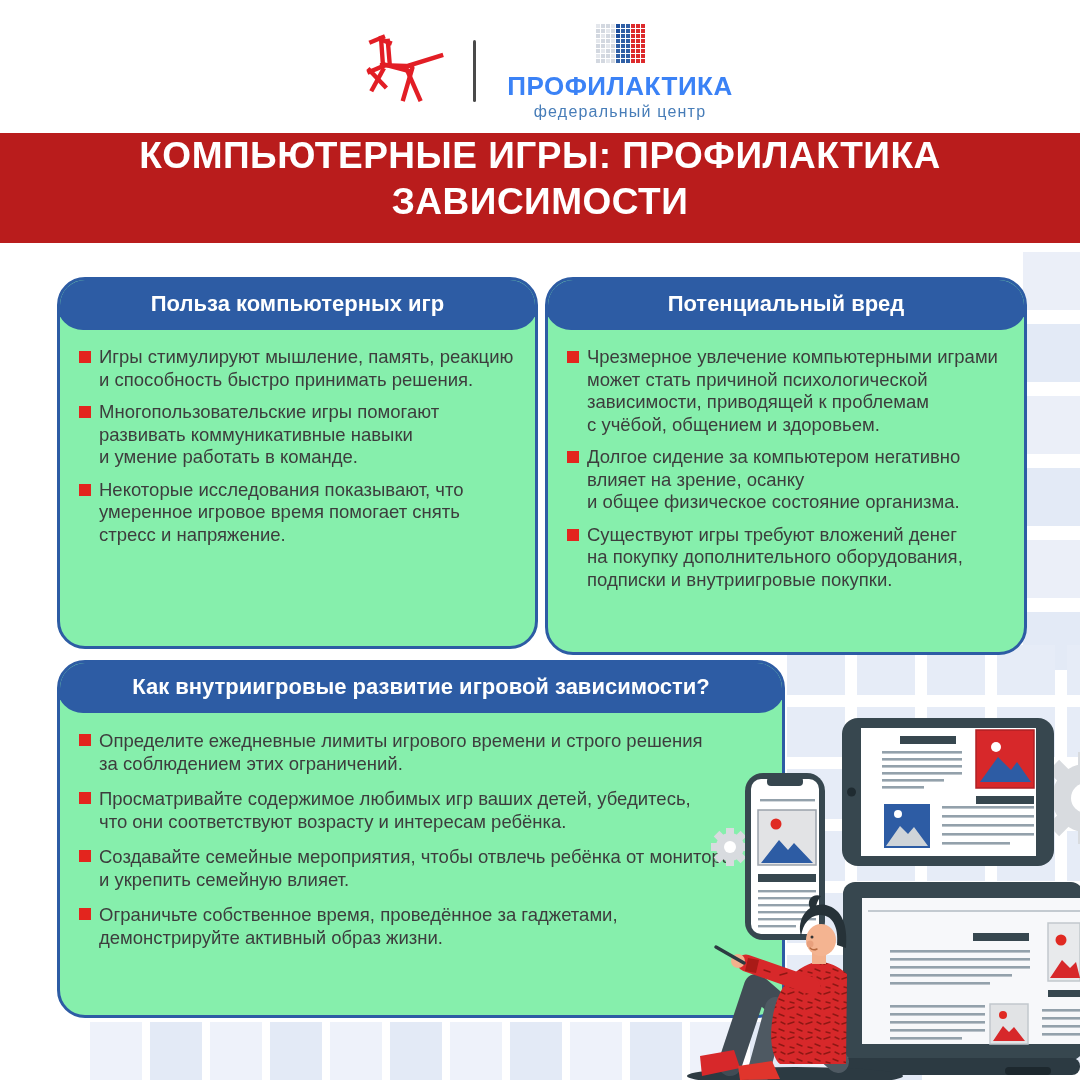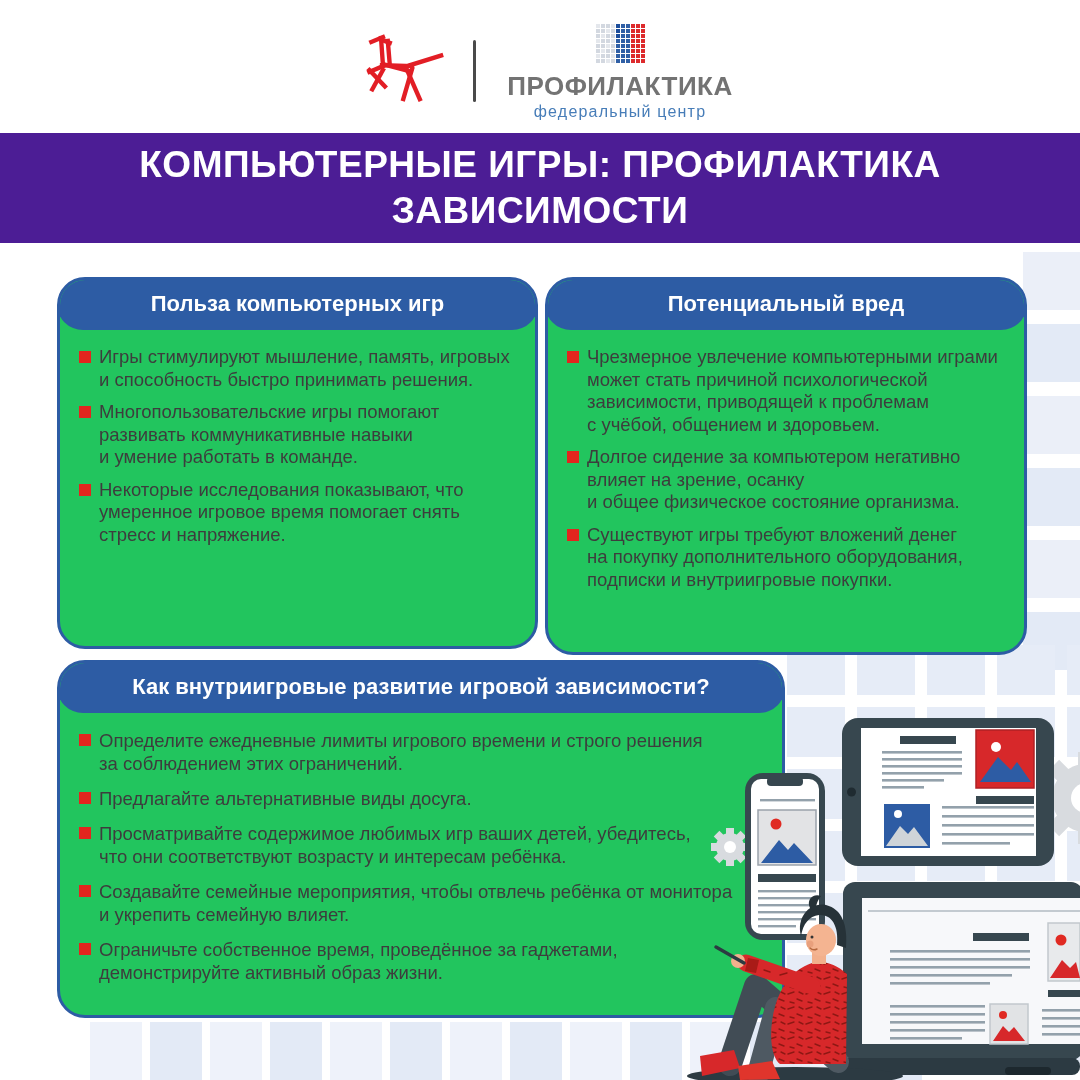--- a/index.html
+++ b/index.html
@@ -11,34 +11,34 @@
   
   .bg-decor { position:absolute; inset:0; z-index:0; }
   .tile { position:absolute; }
   
   .top-header { position:absolute; left:0; top:0; width:1080px; height:133px; background:#fff; z-index:2; }
   .chair-logo { position:absolute; left:350px; top:20px; width:126px; height:100px; }
   .logo-divider { position:absolute; left:473px; top:40px; width:3px; height:62px; background:#4a4a4a; border-radius:2px; }
   .brand-block { position:absolute; left:500px; top:24px; width:240px; text-align:center; }
   .logo-flag { position:relative; display:inline-block; margin-bottom:6px; }
   .flag-cell { position:absolute; width:4px; height:4px; }
-  .brand-name { font-size:26px; font-weight:700; letter-spacing:0.5px; color:#737373; line-height:1; }
+  .brand-name { font-size:26px; font-weight:700; letter-spacing:0.5px; color:#3b82f6; line-height:1; }
   .brand-sub { font-size:16px; color:#477db8; letter-spacing:1.2px; margin-top:4px; }
   
   .banner {
-    position:absolute; left:0; top:133px; width:1080px; height:110px; background:#4c1d95;
-    z-index:2; display:flex; align-items:center; justify-content:center;
+    position:absolute; left:0; top:133px; width:1080px; height:110px; background:#b91c1c;
+    z-index:2; display:flex; justify-content:center;
   }
   .banner-title {
     color:#fff; font-size:37px; font-weight:700; letter-spacing:0.5px;
     text-align:center; line-height:1.25; white-space:pre-line;
   }
   
   .card {
-    position:absolute; background:#22c55e; border:3px solid #2d5ca4; border-radius:28px;
+    position:absolute; background:#86efac; border:3px solid #2d5ca4; border-radius:28px;
     z-index:2; box-sizing:border-box; overflow:hidden;
   }
   .card-benefits  { left:57px;  top:277px; width:481px; height:372px; }
   .card-harm      { left:545px; top:277px; width:482px; height:378px; }
   .card-prevention{ left:57px;  top:660px; width:728px; height:358px; }
   .card-header {
     position:absolute; top:-3px; left:-3px; right:-3px; height:53px;
     background:#2d5ca4; border-radius:26px;
     display:flex; align-items:center; justify-content:center;
     color:#fff; font-size:22px; font-weight:700;
@@ -146,21 +146,21 @@
 
   <div class="banner">
     <div class="banner-title">КОМПЬЮТЕРНЫЕ ИГРЫ: ПРОФИЛАКТИКА
 ЗАВИСИМОСТИ</div>
   </div>
 
   <div class="card card-benefits">
     <div class="card-header">Польза компьютерных игр</div>
     <div class="card-body">
       <ul class="bullet-list">
-        <li><span class="bullet-sq"></span><span>Игры стимулируют мышление, память, игровых
+        <li><span class="bullet-sq"></span><span>Игры стимулируют мышление, память, реакцию
 и способность быстро принимать решения.</span></li>
         <li><span class="bullet-sq"></span><span>Многопользовательские игры помогают
 развивать коммуникативные навыки
 и умение работать в команде.</span></li>
         <li><span class="bullet-sq"></span><span>Некоторые исследования показывают, что
 умеренное игровое время помогает снять
 стресс и напряжение.</span></li>
       </ul>
     </div>
   </div>
@@ -184,21 +184,21 @@
     </div>
   </div>
 
   <div class="card card-prevention">
     <div class="card-header">Как внутриигровые развитие игровой зависимости?</div>
     <div class="card-body">
       <ul class="bullet-list">
         <li><span class="bullet-sq"></span><span>Определите ежедневные лимиты игрового времени и строго решения
 за соблюдением этих ограничений.</span></li>
         <li><span class="bullet-sq"></span></li>
-        <li><span class="bullet-sq"></span><span>Предлагайте альтернативные виды досуга.</span></li>
+        <li><span class="bullet-sq"></span></li>
         <li><span class="bullet-sq"></span><span>Просматривайте содержимое любимых игр ваших детей, убедитесь,
 что они соответствуют возрасту и интересам ребёнка.</span></li>
         <li><span class="bullet-sq"></span><span>Создавайте семейные мероприятия, чтобы отвлечь ребёнка от монитора
 и укрепить семейную влияет.</span></li>
         <li><span class="bullet-sq"></span><span>Ограничьте собственное время, проведённое за гаджетами,
 демонстрируйте активный образ жизни.</span></li>
       </ul>
     </div>
   </div>
 

